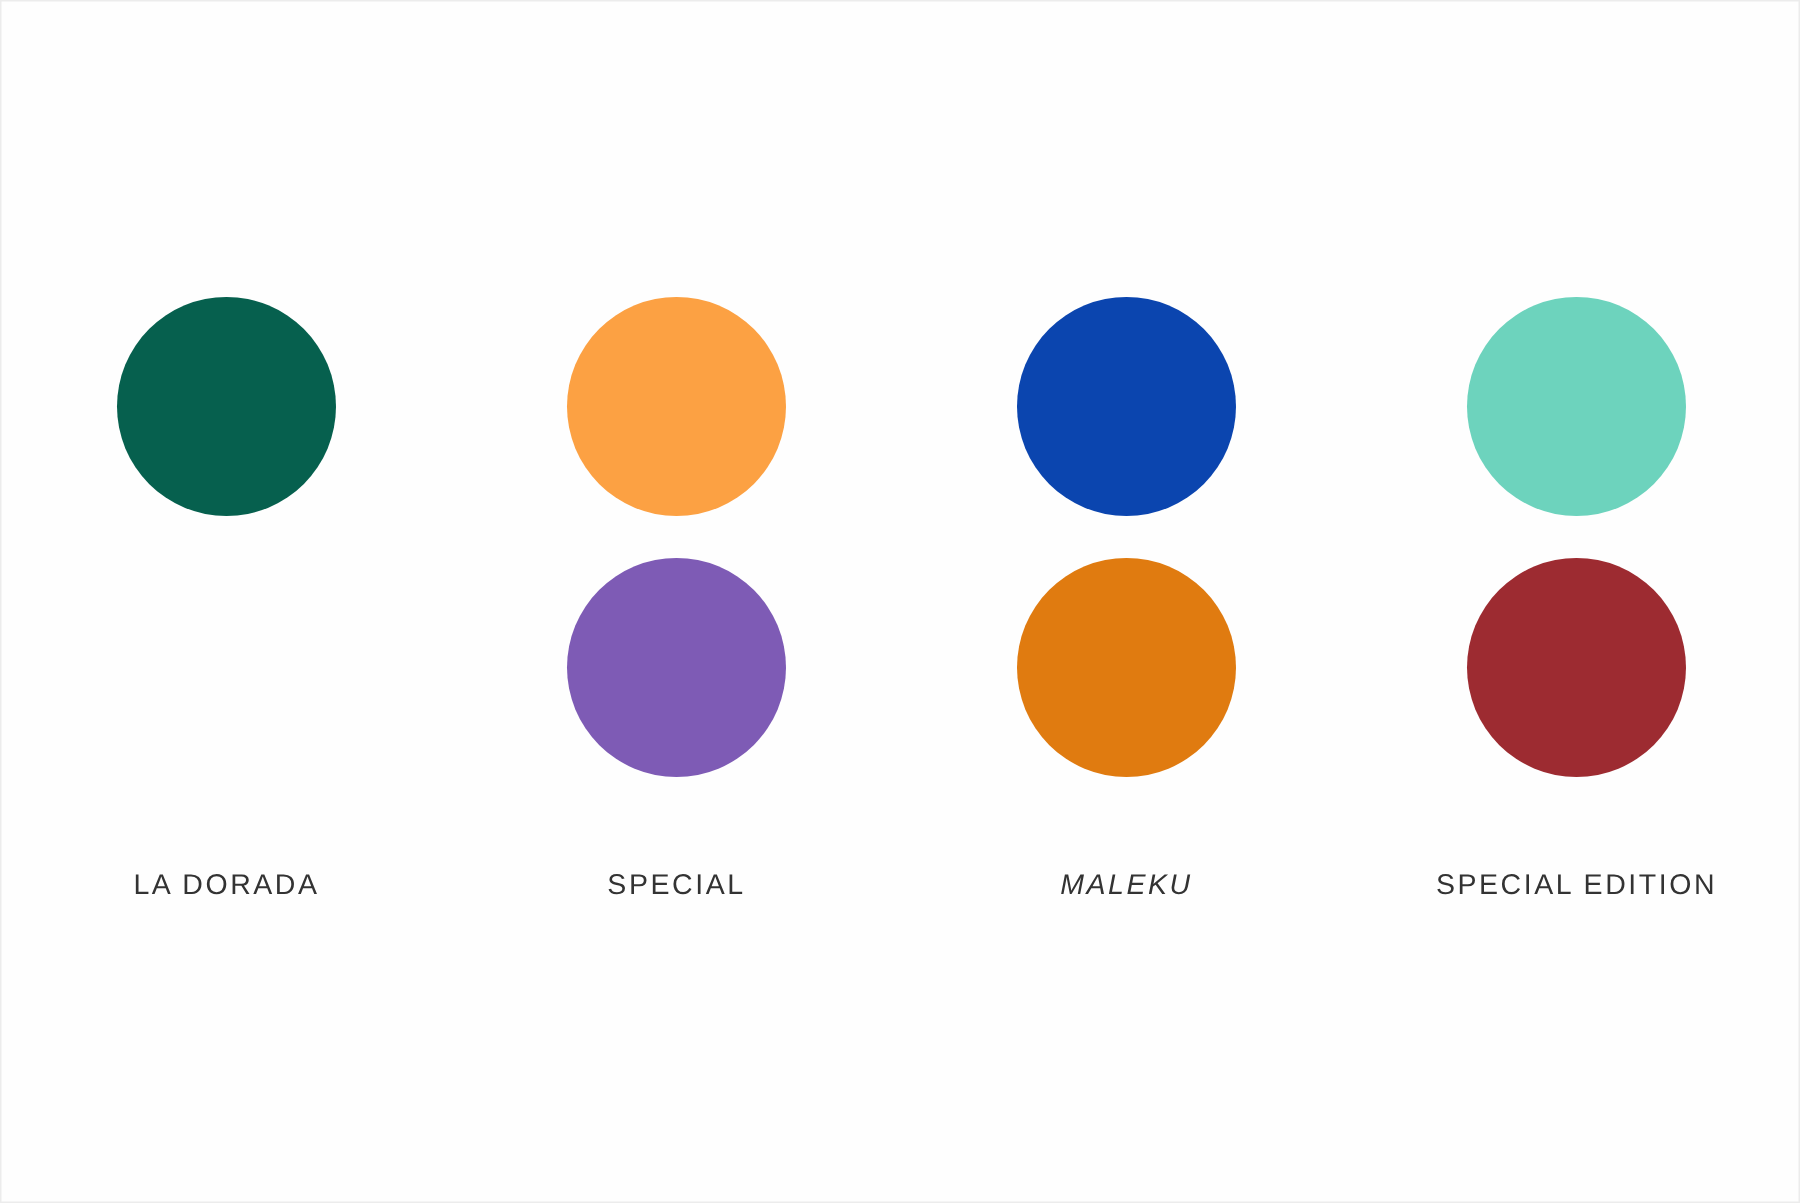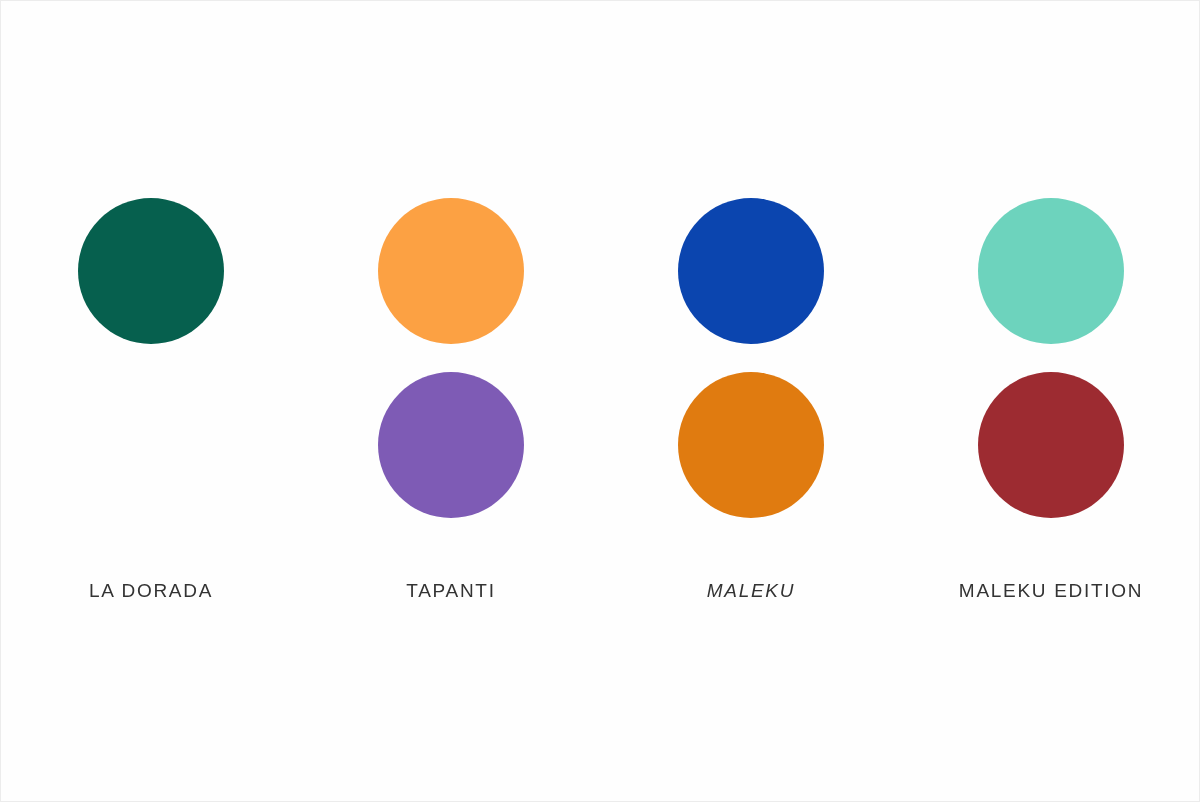--- a/index.html
+++ b/index.html
@@ -77,29 +77,29 @@
 
     <div class="swatch-column">
       <div class="swatch row-1" style="background: rgb(6, 96, 78);"></div>
       <div class="swatch row-2 empty"></div>
       <div class="swatch-label" style="color: rgb(51, 51, 51);">LA DORADA</div>
     </div>
 
     <div class="swatch-column">
       <div class="swatch row-1" style="background: rgb(252, 161, 67);"></div>
       <div class="swatch row-2" style="background: rgb(126, 91, 181);"></div>
-      <div class="swatch-label" style="color: rgb(51, 51, 51);">TAPANTI</div>
+      <div class="swatch-label" style="color: rgb(51, 51, 51);">SPECIAL</div>
     </div>
 
     <div class="swatch-column">
       <div class="swatch row-1" style="background: rgb(11, 69, 175);"></div>
       <div class="swatch row-2" style="background: rgb(224, 123, 16);"></div>
       <div class="swatch-label" style="color: rgb(51, 51, 51); font-style: italic;">MALEKU</div>
     </div>
 
     <div class="swatch-column">
       <div class="swatch row-1" style="background: rgb(109, 211, 189);"></div>
       <div class="swatch row-2" style="background: rgb(157, 43, 49);"></div>
-      <div class="swatch-label" style="color: rgb(51, 51, 51);">MALEKU EDITION</div>
+      <div class="swatch-label" style="color: rgb(51, 51, 51);">SPECIAL EDITION</div>
     </div>
 
   </div>
 </div>
 
 </body></html>

